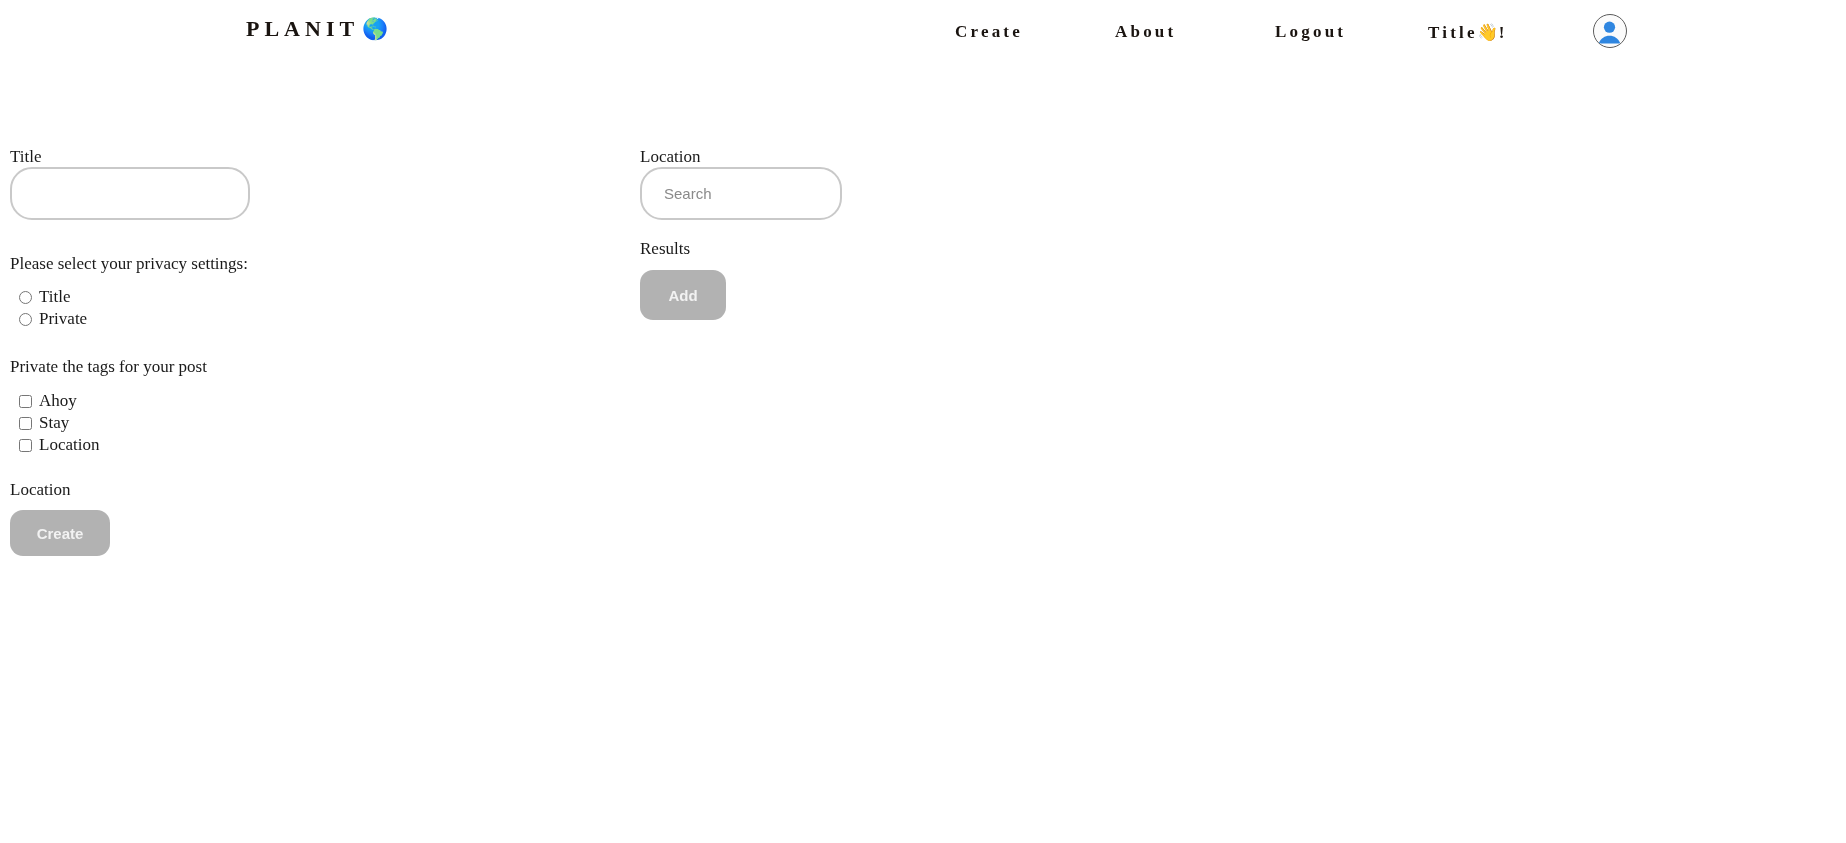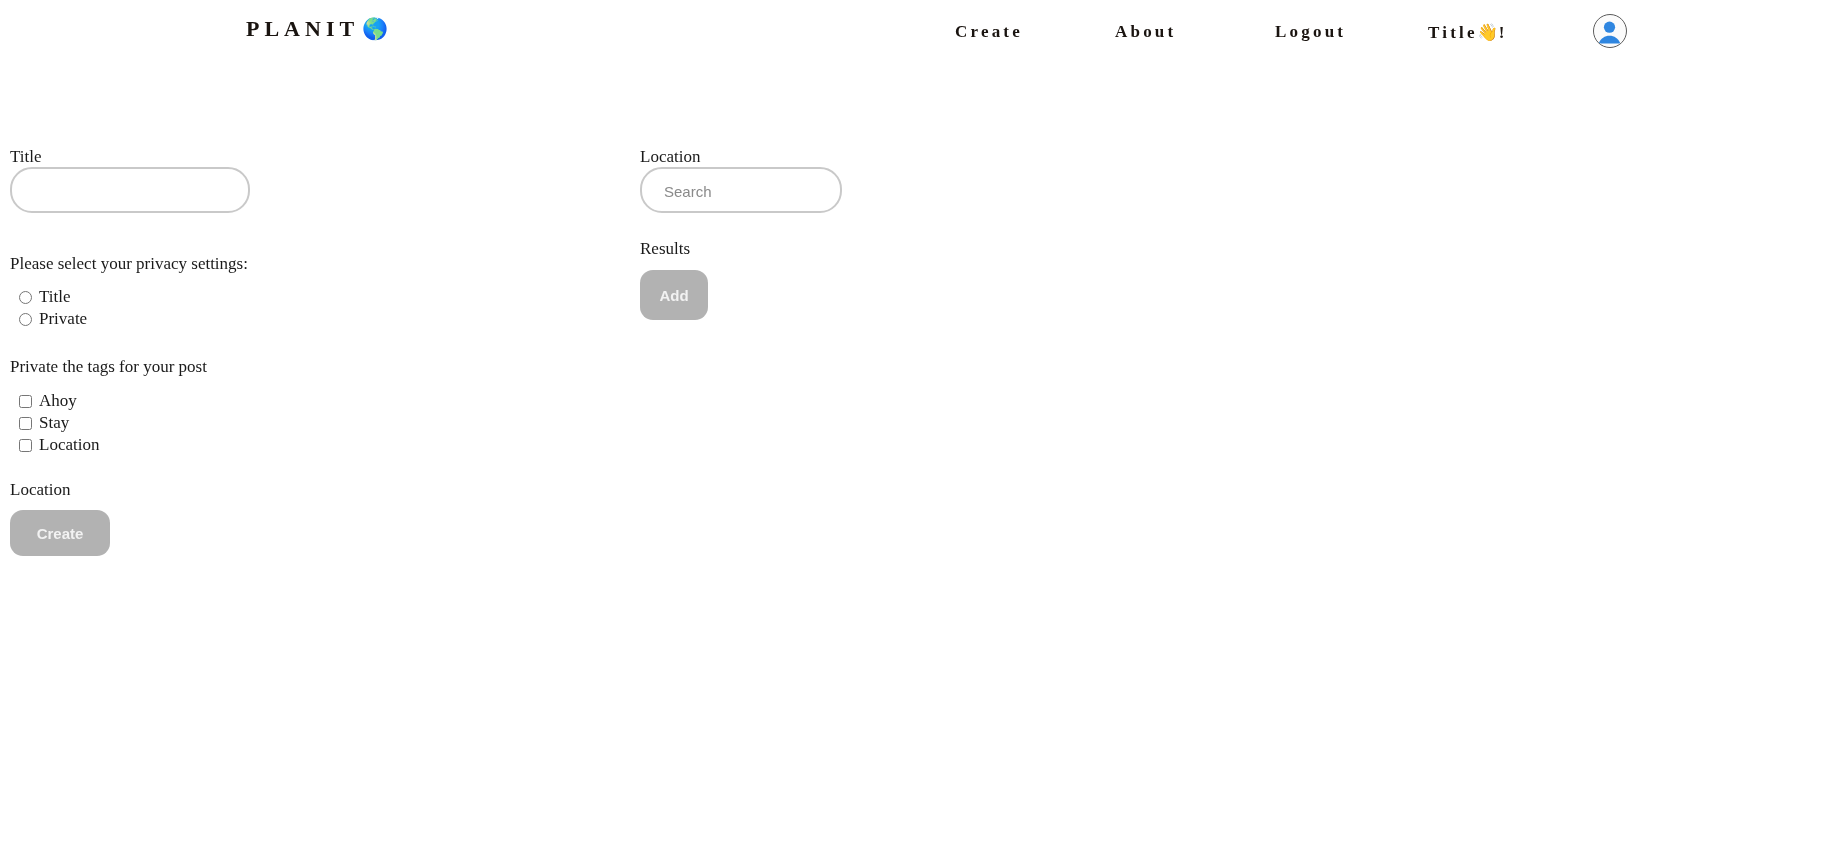--- a/index.html
+++ b/index.html
@@ -99,28 +99,28 @@
   .field-label {
     font-family: "Liberation Serif", "DejaVu Serif", serif;
     font-size: 17px;
     color: #1a1a1a;
     line-height: 1.2;
   }
 
   .rounded-input {
     display: block;
     width: 240px;
-    height: 46px;
+    height: 53px;
     border: 2px solid #c9c9c9;
     border-radius: 22px;
     background: #ffffff;
     outline: none;
     padding: 0 22px;
     font-family: "Liberation Sans", "DejaVu Sans", sans-serif;
-    font-size: 21px;
+    font-size: 18px;
     color: #333333;
   }
   .rounded-input::placeholder {
     color: #8a8a8a;
     font-family: "Liberation Sans", "DejaVu Sans", sans-serif;
     font-size: 15px;
   }
 
   .btn-gray {
     display: inline-flex;
@@ -163,21 +163,21 @@
   #privacy-label     { position: absolute; left: 0px;   top: 186px; }
   #privacy-options   { position: absolute; left: 0px;   top: 218px; }
   #tags-label        { position: absolute; left: 0px;   top: 289px; }
   #tags-options      { position: absolute; left: 0px;   top: 322px; }
   #location2-label   { position: absolute; left: 0px;   top: 412px; }
   #create-button     { position: absolute; left: 0px;   top: 442px; width: 100px; height: 46px; }
 
   #loc-label         { position: absolute; left: 0px;   top: 79px; }
   #loc-input         { position: absolute; left: 0px;   top: 99px; width: 202px; }
   #results-label     { position: absolute; left: 0px;   top: 171px; }
-  #add-button        { position: absolute; left: 0px;   top: 202px; width: 68px; height: 50px; }
+  #add-button        { position: absolute; left: 0px;   top: 202px; width: 86px; height: 50px; }
 </style>
 </head>
 <body>
 
 <div class="navbar">
 
   <a class="brand" href="#">
     <span class="brand-text">PLANIT</span>
     <span class="brand-globe">🌎</span>
   </a>

